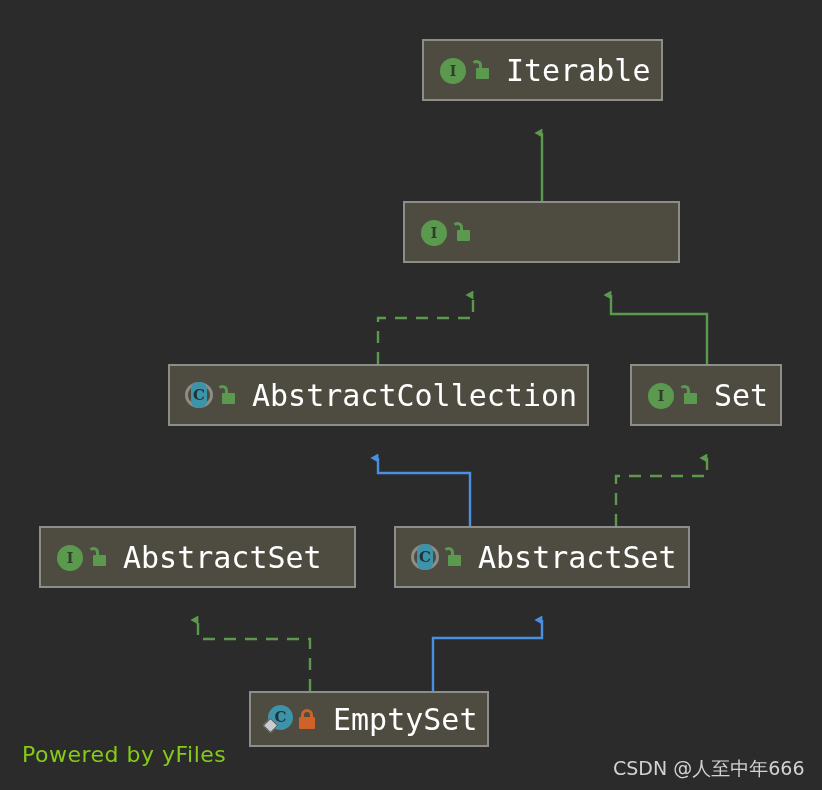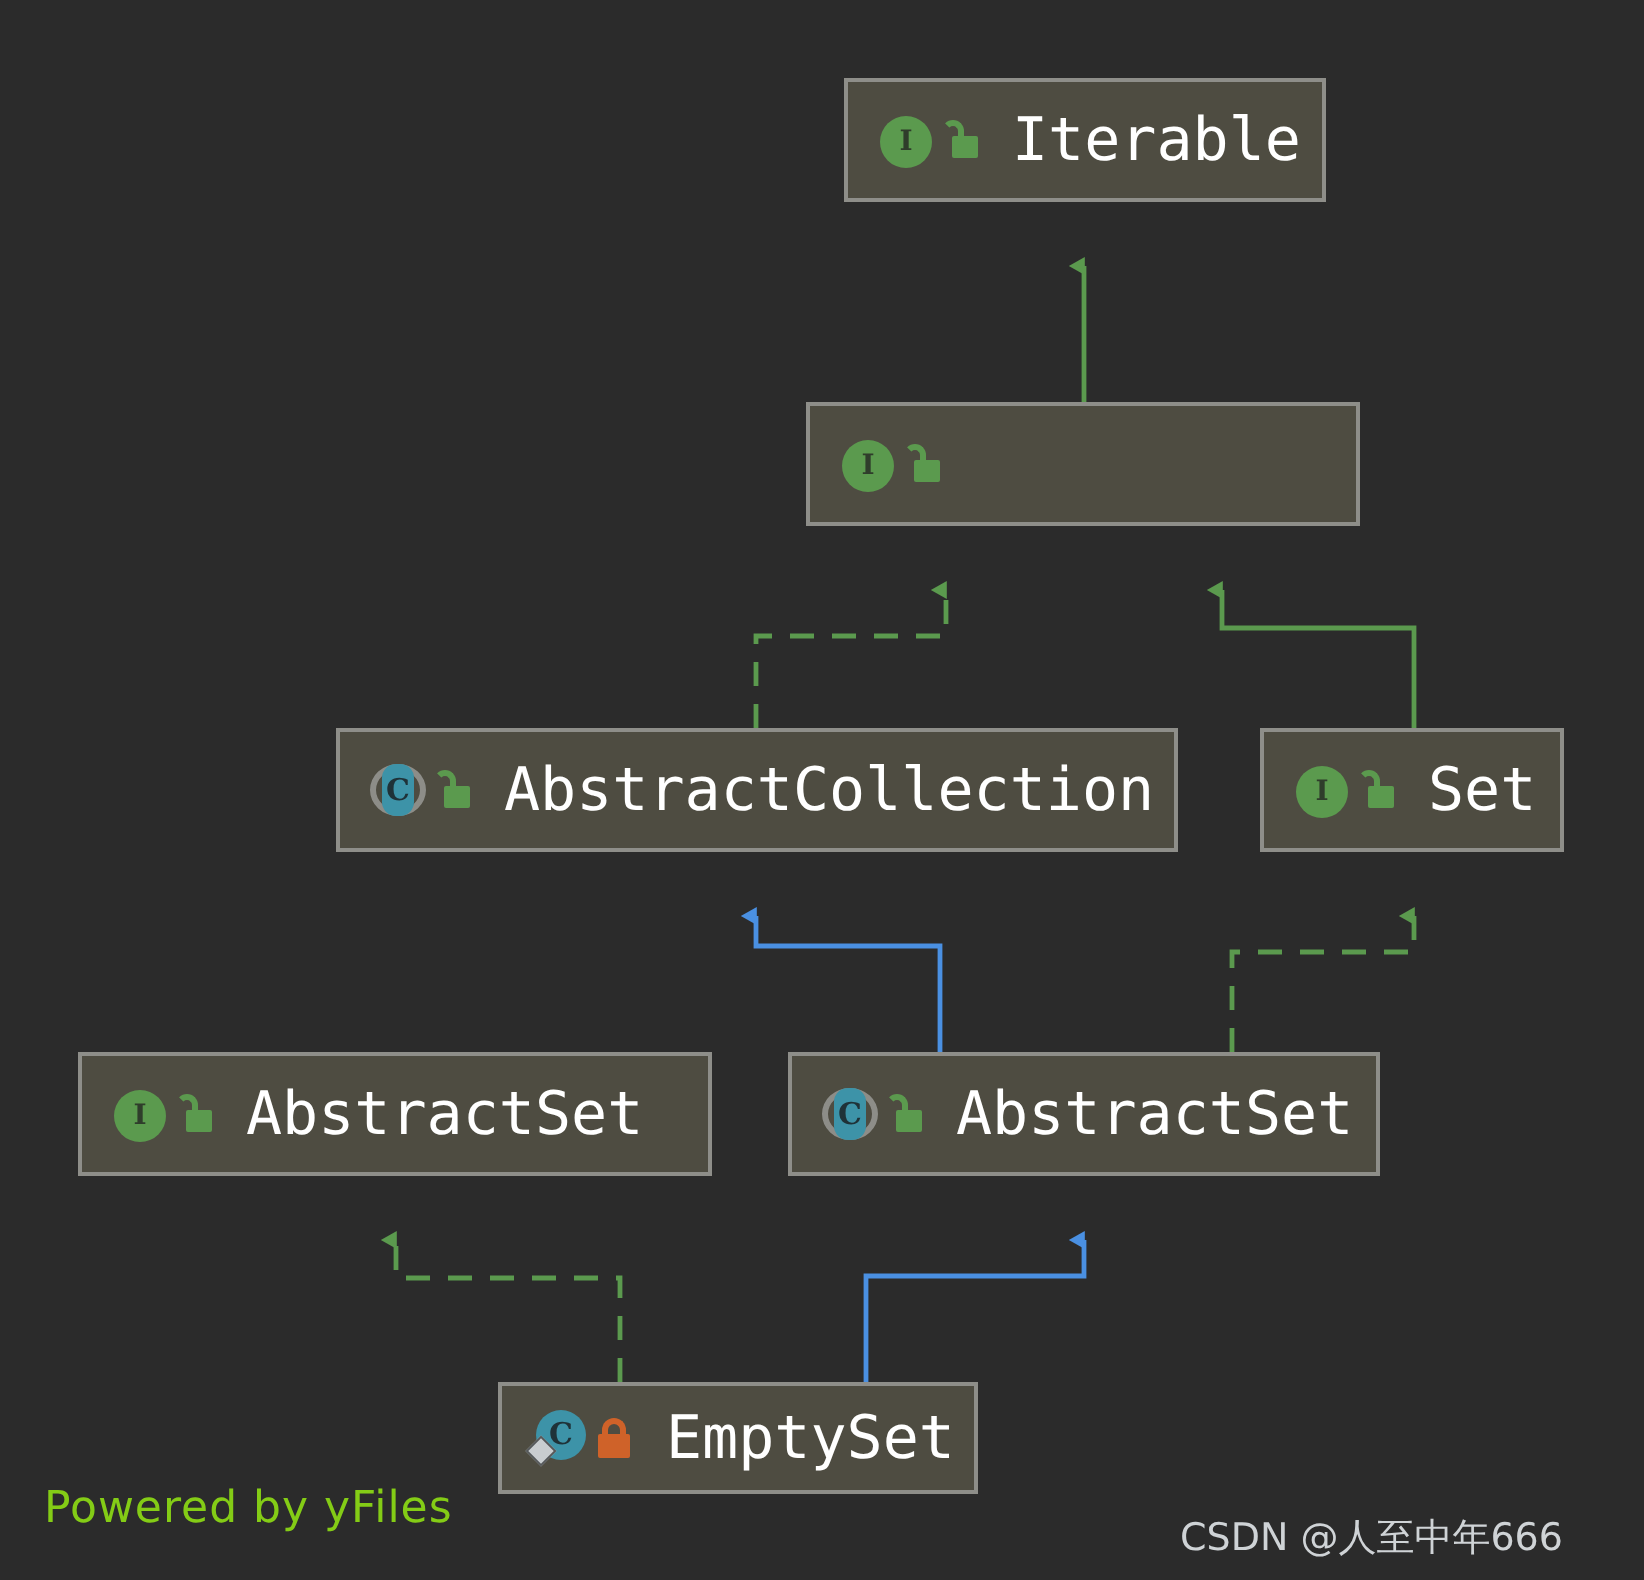--- a/index.html
+++ b/index.html
@@ -185,21 +185,21 @@
     left: 22px;
     top: 742px;
     color: #84cc16;
     font-size: 22px;
     font-family: "DejaVu Sans", sans-serif;
     letter-spacing: 0.5px;
     white-space: nowrap;
   }
   .watermark-right {
     position: absolute;
-    left: 590px;
+    left: 613px;
     top: 756px;
     color: #cfd3d6;
     font-size: 19px;
     font-family: "DejaVu Sans", sans-serif;
     white-space: nowrap;
   }
 </style>
 </head>
 <body>
 

